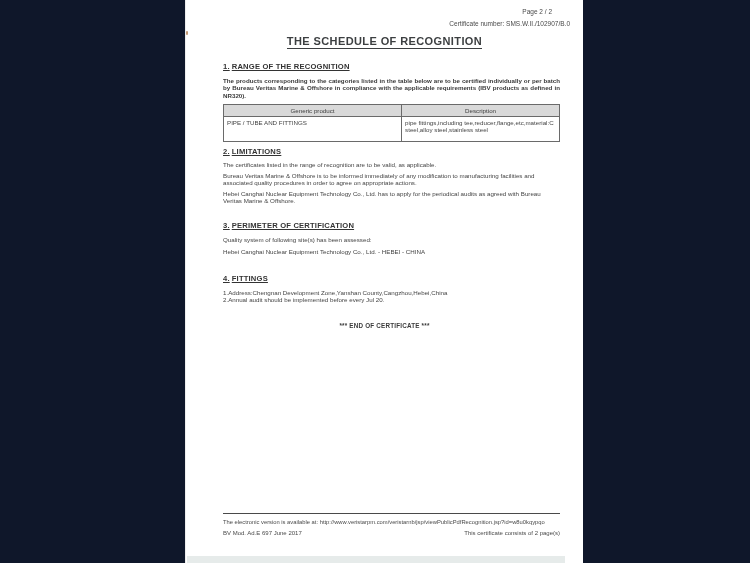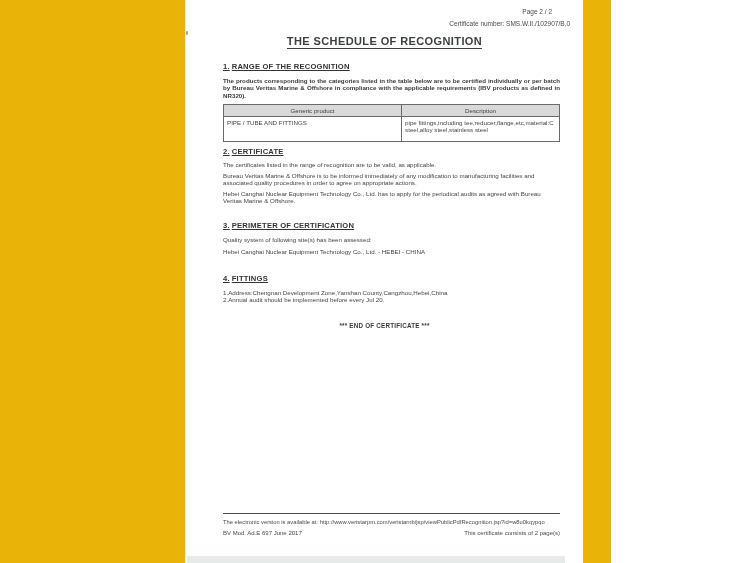--- a/index.html
+++ b/index.html
@@ -5,22 +5,22 @@
   * { margin: 0; padding: 0; box-sizing: border-box; }
   html, body { background: #ffffff; }
   body {
     width: 750px; height: 563px;
     font-family: "Liberation Sans", sans-serif;
     color: #3d3d3d;
     overflow: hidden;
   }
   .canvas {
     position: relative;
-    width: 611px; height: 563px;
-    background: #eab308;
+    width: 750px; height: 563px;
+    background: #0f172a;
   }
   .page {
     position: absolute;
     left: 185px; top: 0;
     width: 398px; height: 563px;
     background: #ffffff;
     border-left: 1px solid #ededed;
   }
   .speck {
     position: absolute;
@@ -160,21 +160,21 @@
       </thead>
       <tbody>
         <tr>
           <td>PIPE / TUBE AND FITTINGS</td>
           <td>pipe fittings,including tee,reducer,flange,etc,material:C steel,alloy steel,stainless steel</td>
         </tr>
       </tbody>
     </table>
 
     <div class="sec-heading" style="top:147px;">
-      <u><span class="num">2.</span><span>CERTIFICATE</span></u>
+      <u><span class="num">2.</span><span>LIMITATIONS</span></u>
     </div>
     <div class="body-text" style="top:161px;">The certificates listed in the range of recognition are to be valid, as applicable.</div>
     <div class="body-text" style="top:172px;">Bureau Veritas Marine &amp; Offshore is to be informed immediately of any modification to manufacturing facilities and associated quality procedures in order to agree on appropriate actions.</div>
     <div class="body-text" style="top:190px;">Hebei Canghai Nuclear Equipment Technology Co., Ltd. has to apply for the periodical audits as agreed with Bureau Veritas Marine &amp; Offshore.</div>
 
     <div class="sec-heading" style="top:221px;">
       <u><span class="num">3.</span><span>PERIMETER OF CERTIFICATION</span></u>
     </div>
     <div class="body-text" style="top:236px;">Quality system of following site(s) has been assessed:</div>
     <div class="body-text" style="top:248px;">Hebei Canghai Nuclear Equipment Technology Co., Ltd. - HEBEI - CHINA</div>

